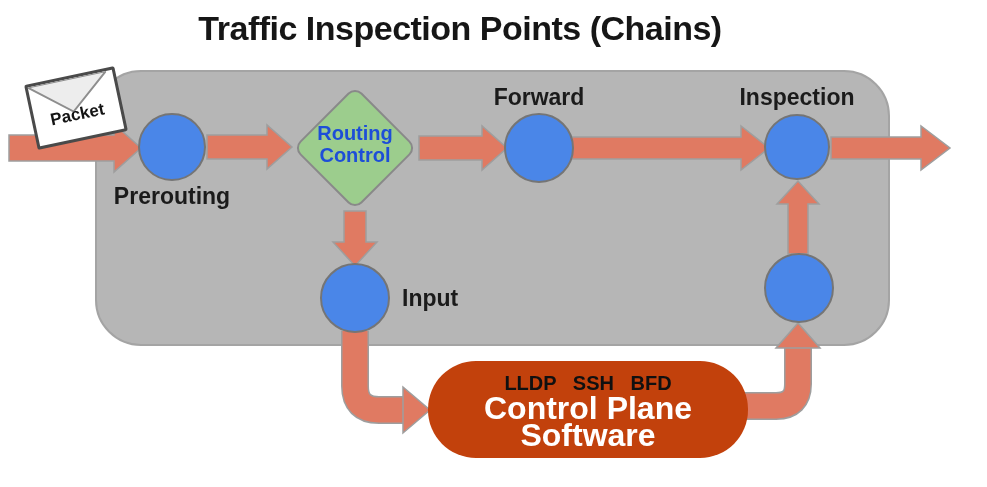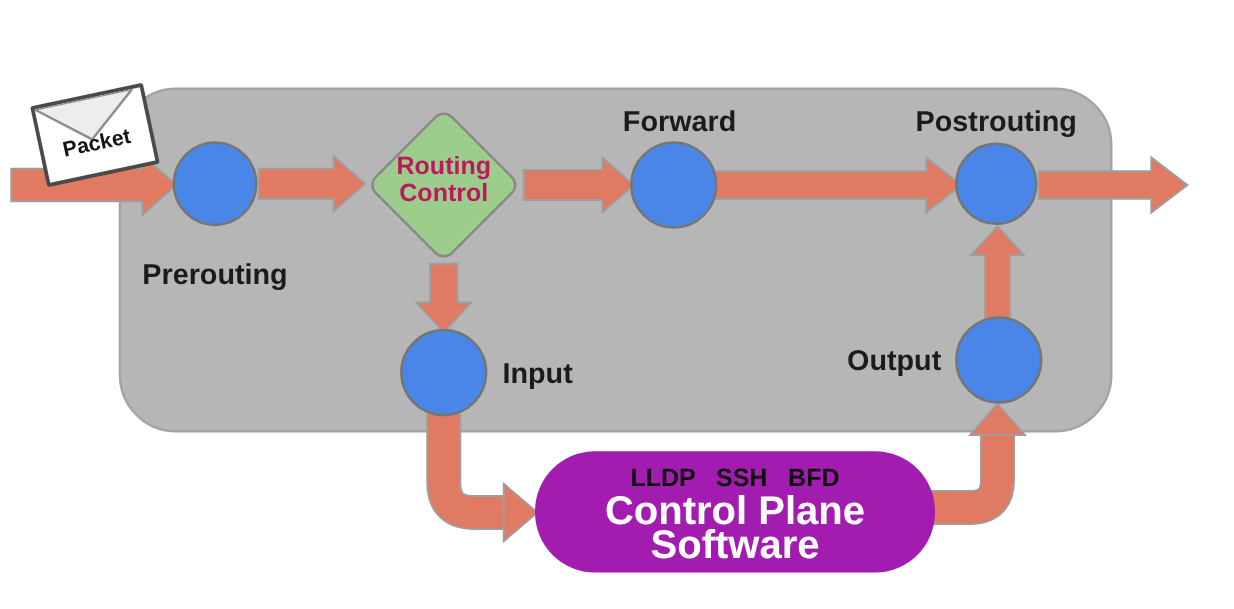--- a/index.html
+++ b/index.html
@@ -29,41 +29,42 @@
   
   .lbl{position:absolute;font-weight:bold;color:#1B1B1B;font-size:23px;white-space:nowrap;}
   .center{text-align:center;}
   .right{text-align:right;}
 
   
   .diamond{position:absolute;left:311px;top:104px;width:84px;height:84px;
            background:#9CCD8D;border:2px solid #898989;border-radius:10px;
            transform:rotate(45deg);}
   .diamond-label{position:absolute;left:303px;top:122px;width:104px;text-align:center;
-                 color:#be185d;font-weight:bold;font-size:20px;line-height:22px;}
+                 color:#1d4ed8;font-weight:bold;font-size:20px;line-height:22px;}
 
   
   .cps{position:absolute;left:428px;top:361px;width:320px;height:97px;border-radius:48px;
-       background:#a21caf;display:flex;flex-direction:column;justify-content:center;
+       background:#c2410c;display:flex;flex-direction:column;justify-content:center;
        align-items:center;text-align:center;}
   .cps .protos{font-size:20px;font-weight:bold;color:#101010;word-spacing:11px;line-height:24px;}
   .cps .name{font-size:32px;font-weight:bold;color:#ffffff;line-height:27px;}
 
   
   .packet{position:absolute;left:30px;top:75px;width:86px;height:60px;transform:rotate(-12deg);
           background:#ffffff;border:3px solid #4A4A4A;border-radius:2px;}
   .packet svg{position:absolute;left:0;top:0;display:block;}
   .packet-label{position:absolute;left:0;top:27px;width:100%;text-align:center;
                 font-size:17px;font-weight:bold;color:#141414;}
 </style>
 </head>
 <body>
 
 <div id="stage">
 
+  <div class="title">Traffic Inspection Points (Chains)</div>
 
   <div class="router-body"></div>
 
   <svg class="connectors" width="987" height="487" viewBox="0 0 987 487" xmlns="http://www.w3.org/2000/svg">
 
     <polygon class="arrow" points="9,135 114,135 114,124 141,148 114,172 114,161 9,161"></polygon>
 
     <polygon class="arrow" points="207,135 267,135 267,125 292,147 267,169 267,159 207,159"></polygon>
 
     <polygon class="arrow" points="419,136 482,136 482,126 507,148 482,170 482,160 419,160"></polygon>
@@ -94,25 +95,24 @@
   <div class="chain r31" style="left:764px;top:114px;"></div>
   <div class="chain r33" style="left:320px;top:263px;"></div>
   <div class="chain r33" style="left:764px;top:253px;"></div>
 
   <div class="diamond"></div>
   <div class="diamond-label">
     <span>Routing</span><br>
     <span>Control</span>
   </div>
 
-  <div class="lbl center" style="left:104px;top:183px;width:136px;margin-top:23px;">Prerouting</div>
-  <div class="lbl center" style="left:489px;top:84px;width:100px;text-align:right;">Forward</div>
-  <div class="lbl center" style="left:727px;top:84px;width:140px;">Postrouting</div>
+  <div class="lbl center" style="left:104px;top:183px;width:136px;">Prerouting</div>
+  <div class="lbl center" style="left:489px;top:84px;width:100px;">Forward</div>
+  <div class="lbl center" style="left:727px;top:84px;width:140px;">Inspection</div>
   <div class="lbl" style="left:402px;top:285px;text-align:center;">Input</div>
-  <div class="lbl right" style="left:663px;top:275px;width:90px;">Output</div>
 
   <div class="cps">
     <div class="protos">LLDP SSH BFD</div>
     <div class="name">Control Plane Software</div>
   </div>
 
   <div class="packet">
     <svg width="80" height="36" viewBox="0 0 80 36">
       <polygon points="0,0 40,33 80,0" fill="#EDEDED" stroke="#8E8E8E" stroke-width="2"></polygon>
     </svg>

